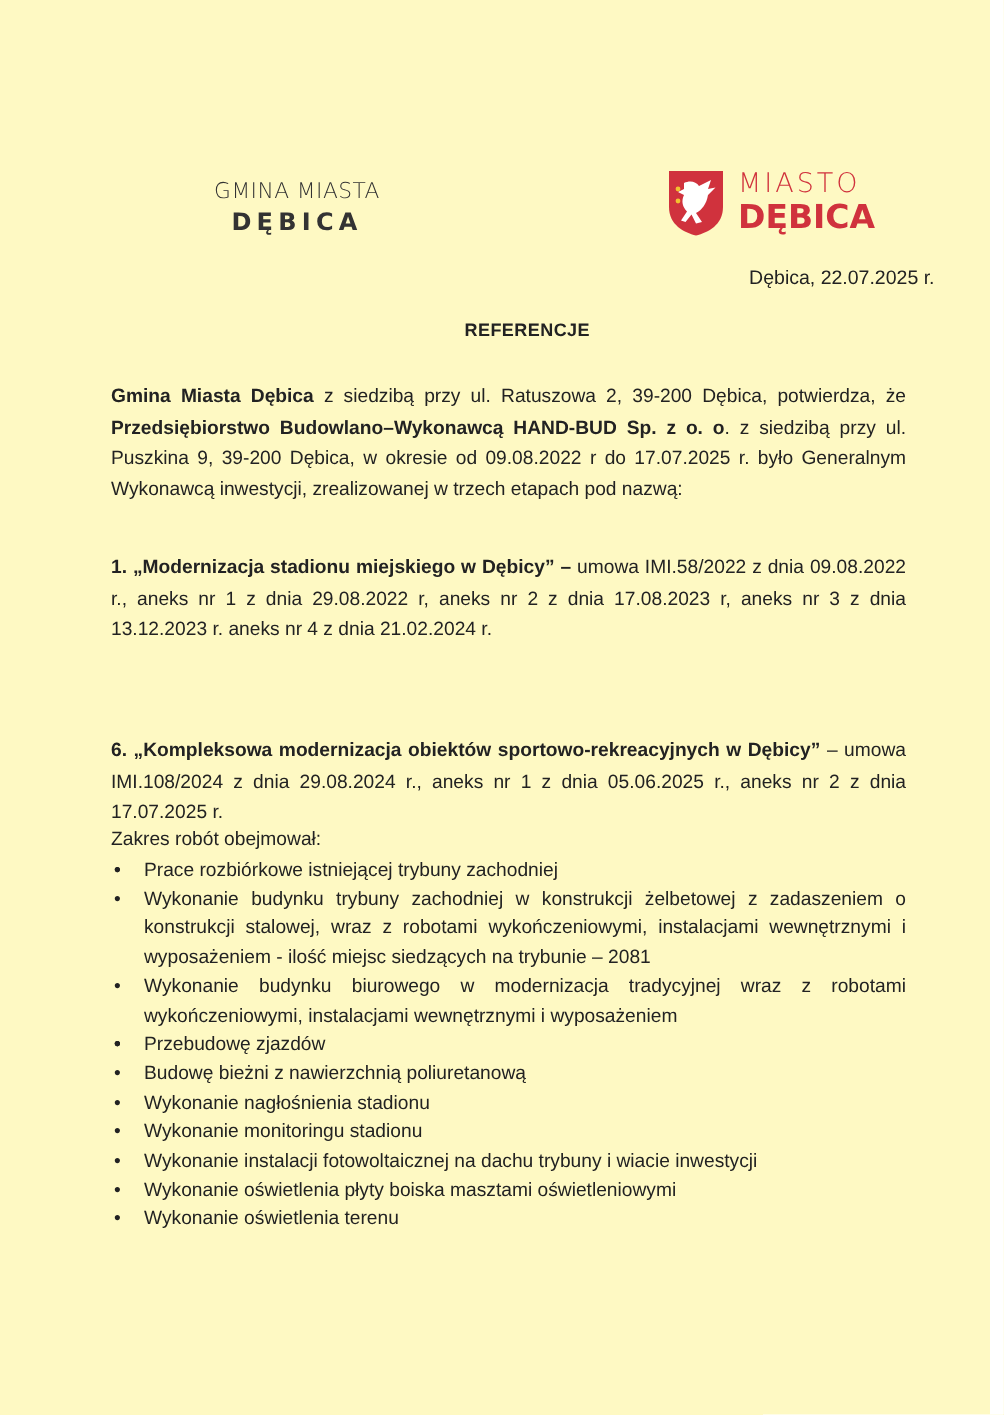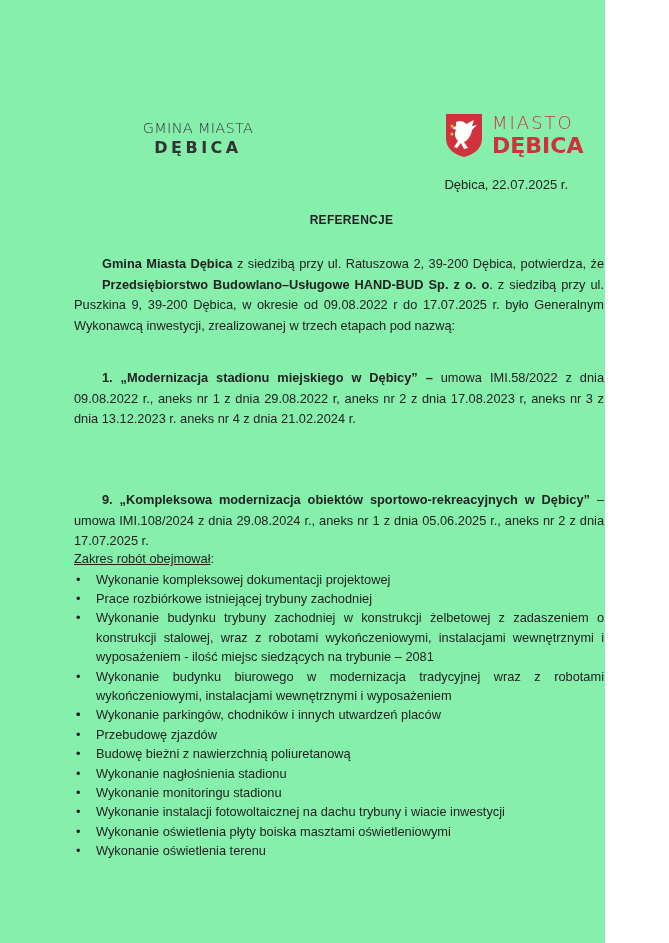--- a/index.html
+++ b/index.html
@@ -1,20 +1,20 @@
 <!DOCTYPE html>
 <html><head>
   <meta charset="utf-8">
   <style>
     html, body { margin: 0; padding: 0; background: #ffffff; }
     body {
       width: 669px; height: 943px; position: relative; overflow: hidden;
       font-family: "Liberation Sans", sans-serif; color: #222;
     }
-    .page { position: absolute; left: 0; top: 0; width: 605px; height: 943px; background: #86efac; }
+    .page { position: absolute; left: 0; top: 0; width: 660px; height: 943px; background: #fef9c3; }
 
     .logo-left { position: absolute; left: 138px; top: 120px; width: 120px; text-align: center; }
     .logo-left .l1 { font-size: 14.5px; letter-spacing: 0.3px; color: #333; font-family: "DejaVu Sans", sans-serif; font-weight: 300; }
     .logo-left .l2 { font-size: 16px; letter-spacing: 3.5px; color: #333; font-weight: bold; margin-top: 2px; font-family: "DejaVu Sans", sans-serif; }
 
     .logo-right { position: absolute; left: 444px; top: 112px; width: 170px; height: 48px; }
     .logo-right .shield { position: absolute; left: 0; top: 0; width: 40px; height: 46px; }
     .logo-right .txt { position: absolute; left: 48px; top: 0; }
     .logo-right .m1 { font-size: 18px; color: #d0323d; letter-spacing: 2px; font-family: "DejaVu Sans", sans-serif; font-weight: 300; line-height: 22px; }
     .logo-right .m2 { font-size: 22px; color: #d0323d; font-weight: bold; font-family: "DejaVu Sans", sans-serif; line-height: 24px; }
@@ -22,25 +22,25 @@
     .date { position: absolute; right: 37px; top: 177px; font-size: 13px; }
     .title { position: absolute; left: 17px; width: 669px; top: 213px; text-align: center; font-weight: bold; font-size: 12px; letter-spacing: 0.3px; }
 
     .content { position: absolute; left: 74px; width: 530px; font-size: 12.8px; line-height: 20.5px; }
     .just { text-align: justify; text-align-last: left; }
     .intro { top: 254px; }
     .item1 { top: 368px; }
     .item2 { top: 430px; }
     .item3 { top: 490px; }
     .scope { top: 549px; }
-    .scope-label { text-decoration: underline; }
+    .scope-label { }
     ul.scope-list { margin: 0; padding: 0; list-style: none; }
     ul.scope-list li { position: relative; padding-left: 22px; text-align: justify; line-height: 19.4px; }
     ul.scope-list li .bullet { position: absolute; left: 2px; top: 0; }
-    b { font-weight: bold; margin-left: 28px; }
+    b { font-weight: bold; }
     p { margin: 0; }
   </style>
 </head>
 <body>
 
 <div class="page">
 
   <div class="logo-left">
     <div class="l1">GMINA MIASTA</div>
     <div class="l2">DĘBICA</div>
@@ -57,41 +57,41 @@
       <div class="m1">MIASTO</div>
       <div class="m2">DĘBICA</div>
     </div>
   </div>
 
   <div class="date">Dębica, 22.07.2025 r.</div>
 
   <div class="title">REFERENCJE</div>
 
   <div class="content intro just">
-    <p><b>Gmina Miasta Dębica</b><span> z siedzibą przy ul. Ratuszowa 2, 39-200 Dębica, potwierdza, że </span><b>Przedsiębiorstwo Budowlano–Usługowe HAND-BUD Sp. z o. o</b><span>. z siedzibą przy ul. Puszkina 9, 39-200 Dębica, w okresie od 09.08.2022 r do 17.07.2025 r. było Generalnym Wykonawcą inwestycji, zrealizowanej w trzech etapach pod nazwą:</span></p>
+    <p><b>Gmina Miasta Dębica</b><span> z siedzibą przy ul. Ratuszowa 2, 39-200 Dębica, potwierdza, że </span><b>Przedsiębiorstwo Budowlano–Wykonawcą HAND-BUD Sp. z o. o</b><span>. z siedzibą przy ul. Puszkina 9, 39-200 Dębica, w okresie od 09.08.2022 r do 17.07.2025 r. było Generalnym Wykonawcą inwestycji, zrealizowanej w trzech etapach pod nazwą:</span></p>
   </div>
 
   <div class="content item1 just">
     <p><b>1. „Modernizacja stadionu miejskiego w Dębicy” –</b><span> umowa IMI.58/2022 z dnia 09.08.2022 r., aneks nr 1 z dnia 29.08.2022 r, aneks nr 2 z dnia 17.08.2023 r, aneks nr 3 z dnia 13.12.2023 r. aneks nr 4 z dnia 21.02.2024 r.</span></p>
   </div>
 
 
   <div class="content item3 just">
-    <p><b>9. „Kompleksowa modernizacja obiektów sportowo-rekreacyjnych w Dębicy”</b><span> – umowa IMI.108/2024 z dnia 29.08.2024 r., aneks nr 1 z dnia 05.06.2025 r., aneks nr 2 z dnia 17.07.2025 r.</span></p>
+    <p><b>6. „Kompleksowa modernizacja obiektów sportowo-rekreacyjnych w Dębicy”</b><span> – umowa IMI.108/2024 z dnia 29.08.2024 r., aneks nr 1 z dnia 05.06.2025 r., aneks nr 2 z dnia 17.07.2025 r.</span></p>
   </div>
 
   <div class="content scope">
     <p><span class="scope-label">Zakres robót obejmował</span><span>:</span></p>
     <ul class="scope-list">
-      <li><span class="bullet">•</span><span>Wykonanie kompleksowej dokumentacji projektowej</span></li>
+      <li><span class="bullet">•</span></li>
       <li><span class="bullet">•</span><span>Prace rozbiórkowe istniejącej trybuny zachodniej</span></li>
       <li><span class="bullet">•</span><span>Wykonanie budynku trybuny zachodniej w konstrukcji żelbetowej z zadaszeniem o konstrukcji stalowej, wraz z robotami wykończeniowymi, instalacjami wewnętrznymi i wyposażeniem - ilość miejsc siedzących na trybunie – 2081</span></li>
       <li><span class="bullet">•</span><span>Wykonanie budynku biurowego w modernizacja tradycyjnej wraz z robotami wykończeniowymi, instalacjami wewnętrznymi i wyposażeniem</span></li>
       <li><span class="bullet">•</span></li>
-      <li><span class="bullet">•</span><span>Wykonanie parkingów, chodników i innych utwardzeń placów</span></li>
+      <li><span class="bullet">•</span></li>
       <li><span class="bullet">•</span><span>Przebudowę zjazdów</span></li>
       <li><span class="bullet">•</span><span>Budowę bieżni z nawierzchnią poliuretanową</span></li>
       <li><span class="bullet">•</span><span>Wykonanie nagłośnienia stadionu</span></li>
       <li><span class="bullet">•</span><span>Wykonanie monitoringu stadionu</span></li>
       <li><span class="bullet">•</span><span>Wykonanie instalacji fotowoltaicznej na dachu trybuny i wiacie inwestycji</span></li>
       <li><span class="bullet">•</span><span>Wykonanie oświetlenia płyty boiska masztami oświetleniowymi</span></li>
       <li><span class="bullet">•</span><span>Wykonanie oświetlenia terenu</span></li>
     </ul>
   </div>
 

